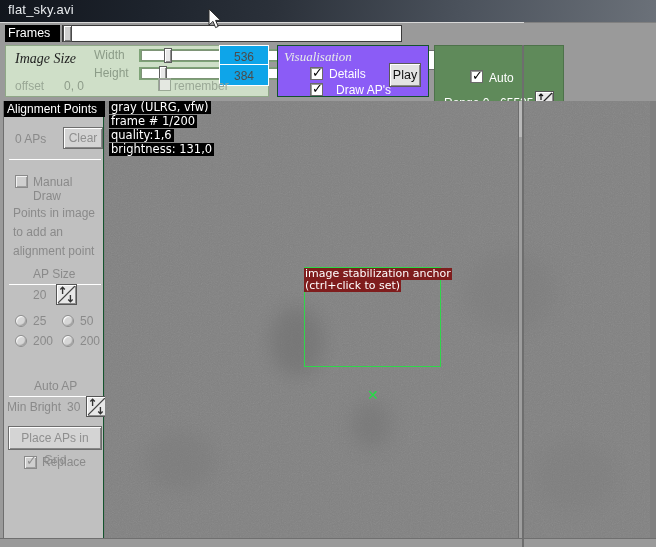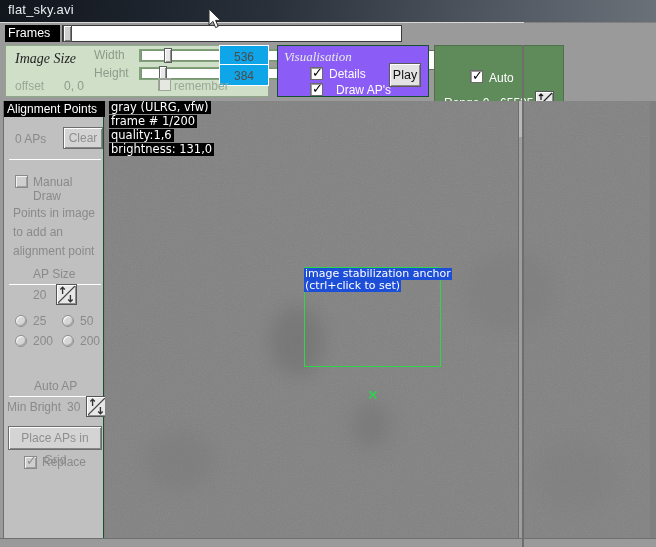--- a/index.html
+++ b/index.html
@@ -175,21 +175,21 @@
   }
 
   .anchor-box{
     position:absolute;left:199px;top:166px;width:137px;height:100px;
     border:1px solid #2fd64a;box-sizing:border-box;
   }
   .anchor-lbl{
     position:absolute;left:199px;top:167px;
   }
   .anchor-lbl div{
-    display:table;background:#1d4ed8;color:#ffffff;font-size:11px;
+    display:table;background:#7f1d1d;color:#ffffff;font-size:11px;
     line-height:12px;padding:0 1px;white-space:nowrap;
     font-family:"DejaVu Sans", sans-serif;
   }
   .anchor-x{
     position:absolute;left:262px;top:286px;color:#22dd44;
     font-size:14px;font-weight:bold;font-family:"DejaVu Sans", sans-serif;
   }
 
   
   .vscroll{

